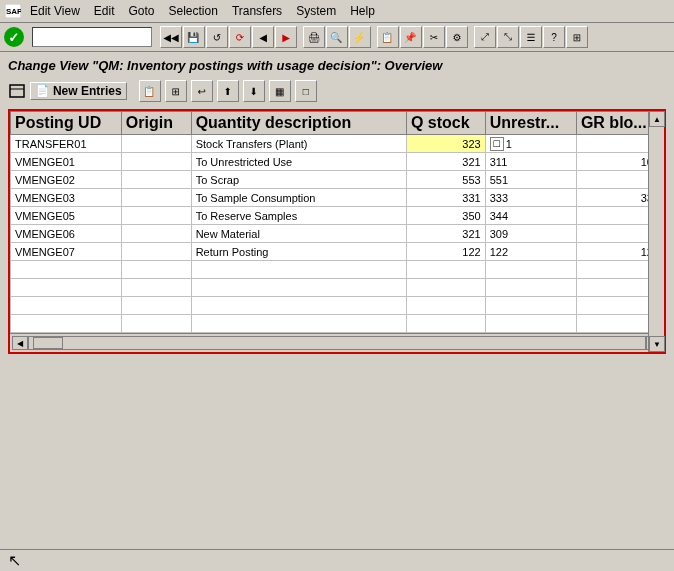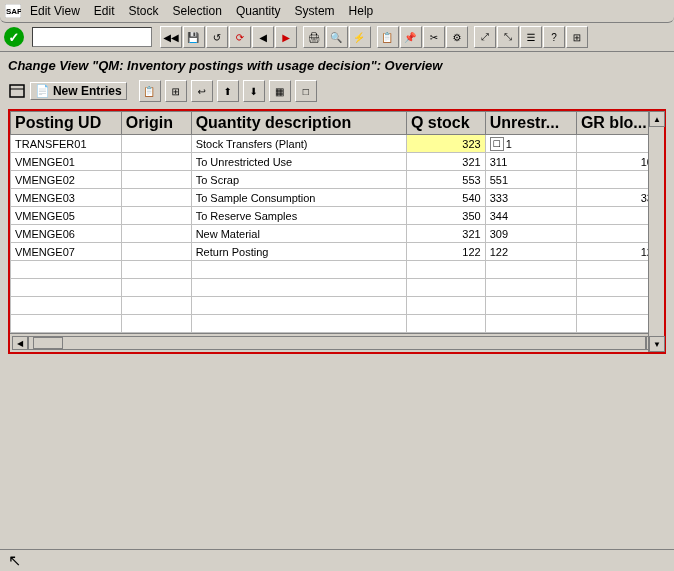--- a/index.html
+++ b/index.html
@@ -13,21 +13,20 @@
     }
 
     
     .menubar {
       background: #d4d0c8;
       display: flex;
       align-items: center;
       padding: 2px 4px;
       border-bottom: 1px solid #808080;
       gap: 2px;
-      border-radius: 6px;
     }
     .menu-icon {
       width: 18px;
       height: 16px;
       background: #d4d0c8;
       display: inline-flex;
       align-items: center;
       justify-content: center;
       font-size: 11px;
     }
@@ -274,23 +273,23 @@
 
 <div class="menubar">
   <div class="menu-icon">
     <svg width="16" height="14" viewBox="0 0 16 14">
       <rect x="0" y="0" width="16" height="14" fill="#fff" stroke="#808080" stroke-width="0.5"></rect>
       <text x="1" y="10" font-size="8" font-weight="bold" fill="#000">SAP</text>
     </svg>
   </div>
   <div class="menu-item">Edit View</div>
   <div class="menu-item">Edit</div>
-  <div class="menu-item">Stock</div>
+  <div class="menu-item">Goto</div>
   <div class="menu-item">Selection</div>
-  <div class="menu-item">Quantity</div>
+  <div class="menu-item">Transfers</div>
   <div class="menu-item">System</div>
   <div class="menu-item">Help</div>
 </div>
 
 <div class="toolbar">
   <div class="toolbar-green">
     <span class="check-mark">✓</span>
   </div>
   <div class="toolbar-sep"></div>
   <input class="toolbar-input" type="text" value="" style="">
@@ -383,21 +382,21 @@
                 <td class="col-origin"></td>
                 <td class="col-qty-desc">To Scrap</td>
                 <td class="col-qstock cell-right">553</td>
                 <td class="col-unrestr">551</td>
                 <td class="col-gr cell-right"></td>
               </tr>
               <tr>
                 <td class="col-posting">VMENGE03</td>
                 <td class="col-origin"></td>
                 <td class="col-qty-desc">To Sample Consumption</td>
-                <td class="col-qstock cell-right">540</td>
+                <td class="col-qstock cell-right">331</td>
                 <td class="col-unrestr">333</td>
                 <td class="col-gr cell-right">333</td>
               </tr>
               <tr>
                 <td class="col-posting">VMENGE05</td>
                 <td class="col-origin"></td>
                 <td class="col-qty-desc">To Reserve Samples</td>
                 <td class="col-qstock cell-right">350</td>
                 <td class="col-unrestr">344</td>
                 <td class="col-gr cell-right"></td>

